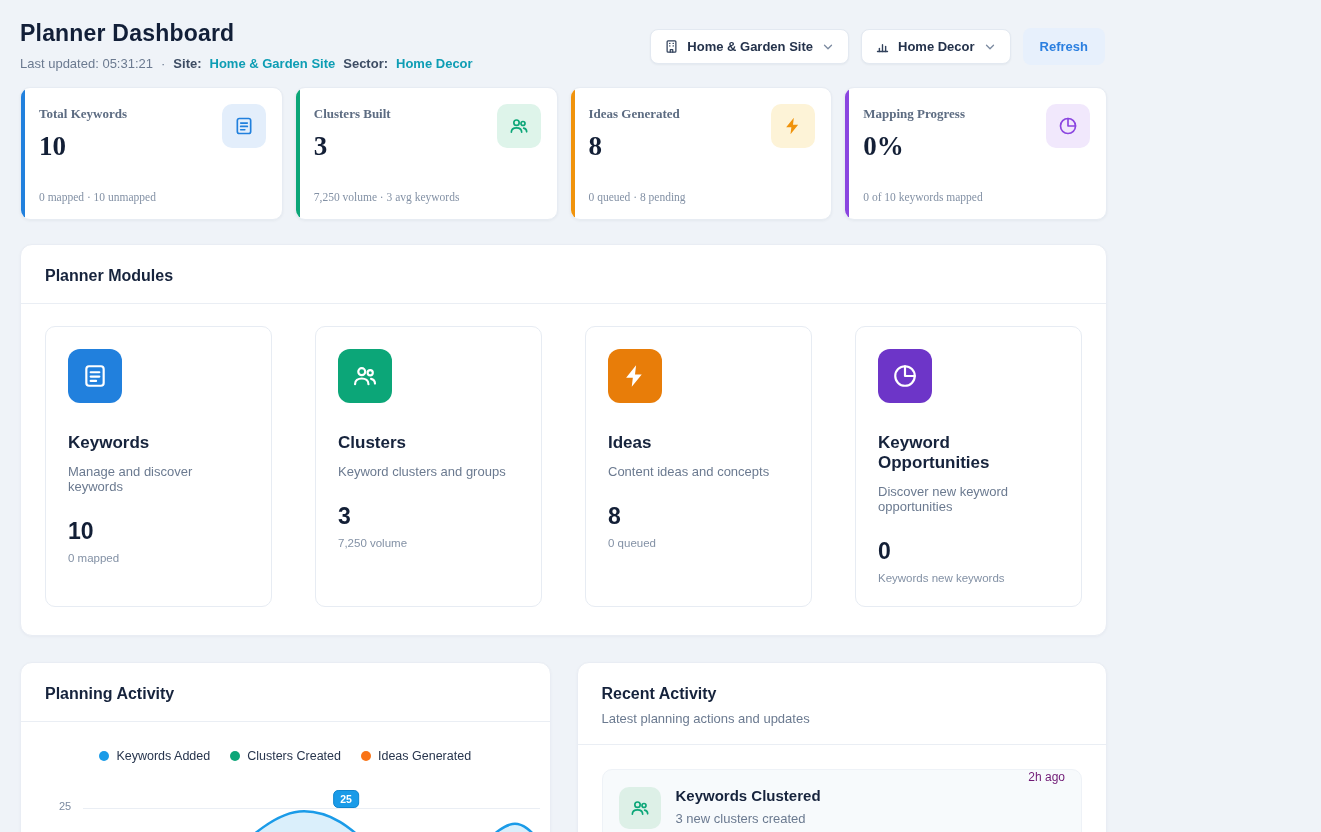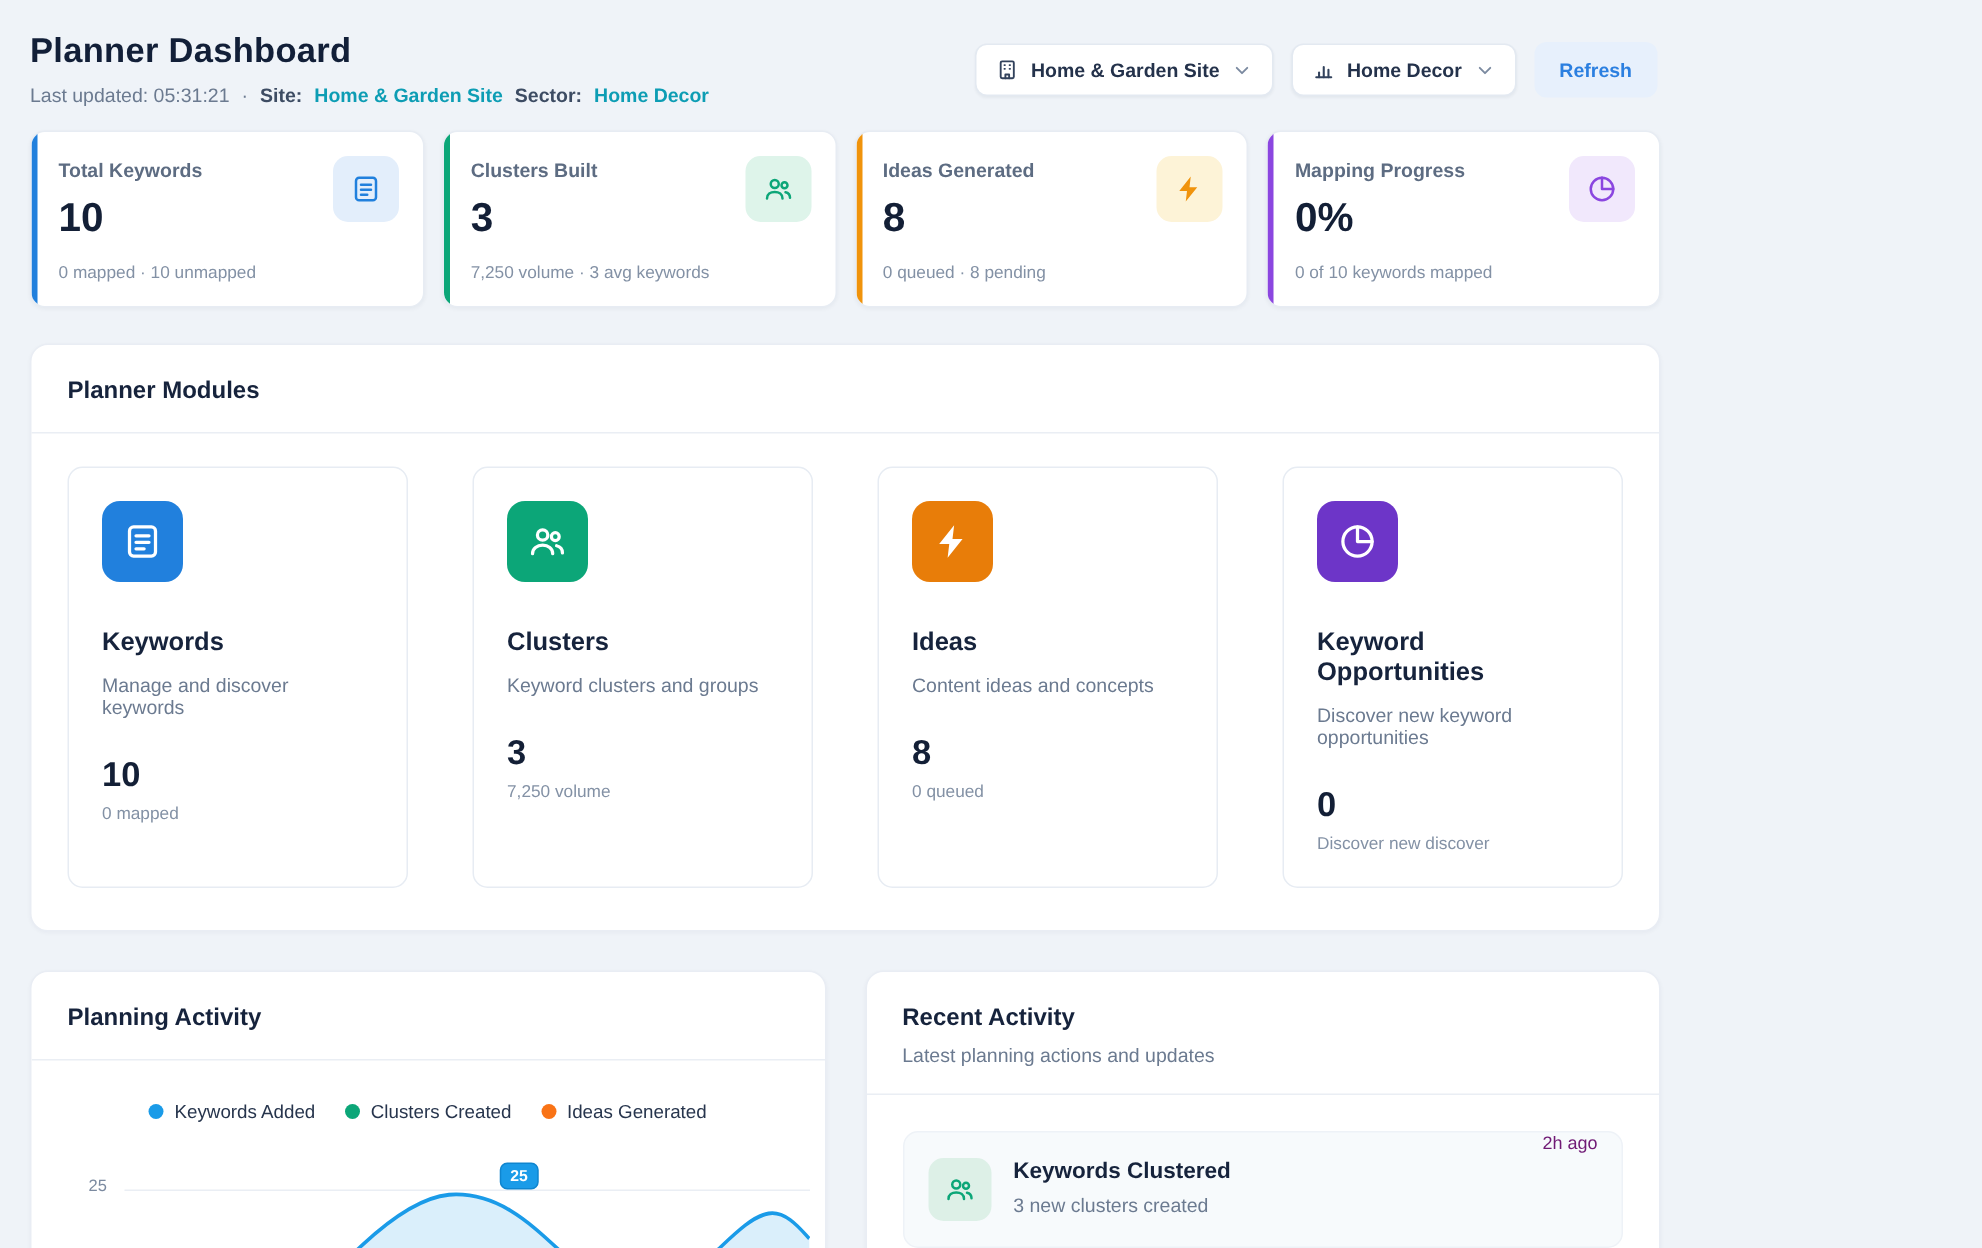--- a/index.html
+++ b/index.html
@@ -18,27 +18,27 @@
   .controls { display:flex; gap:12px; align-items:center; margin-top:8px; }
   .dd { display:flex; align-items:center; gap:8px; background:#fff; border:1px solid #e3e9f1;
         border-radius:8px; padding:9px 13px; font-size:13px; font-weight:600; color:#24324b;
         cursor:pointer; box-shadow:0 1px 2px rgba(16,34,64,.05); }
   .dd .ico { width:15px; height:15px; color:#32425c; display:block; }
   .dd .chev { width:14px; height:14px; color:#7b8aa0; display:block; }
   .btn-refresh { background:#e7f0fc; color:#2b7fe0; font-size:13px; font-weight:700;
         border:none; border-radius:8px; padding:11px 17px; cursor:pointer;
         font-family:inherit; }
   
-  .stats { display:grid; grid-template-columns:repeat(4,1fr); gap:12px; padding:0 20px; margin-top:16px; }
+  .stats { display:grid; grid-template-columns:repeat(4,1fr); gap:12px; padding:0 20px; margin-top:16px;font-family:Liberation Serif, serif; }
   .stat { position:relative; background:#fff; border:1px solid #e7ecf3; border-radius:10px;
           padding:18px 18px 16px; box-shadow:0 1px 3px rgba(16,34,64,.05); overflow:hidden; }
   .stat::before { content:""; position:absolute; left:0; top:0; bottom:0; width:4px; background:var(--ac); }
   .s-label { font-size:13px; color:#5d6c82; font-weight:600; }
   .s-value { font-size:27px; font-weight:800; color:#131f36; margin-top:9px; }
-  .s-cap { font-size:11.5px; color:#8391a5; margin-top:15px; }
+  .s-cap { font-size:11.5px; color:#8391a5; margin-top:29px; }
   .s-icon { position:absolute; top:16px; right:16px; width:44px; height:44px; border-radius:10px;
             display:flex; align-items:center; justify-content:center; }
   .s-icon svg { width:20px; height:20px; }
   .t-blue   { background:#e3eefb; color:#2180dd; }
   .t-green  { background:#def4ea; color:#0ca678; }
   .t-amber  { background:#fdf3d7; color:#f0930c; }
   .t-purple { background:#f1e8fc; color:#8b46e0; }
   
   .panel { background:#fff; border:1px solid #e9edf4; border-radius:12px; margin:24px 20px 0;
            box-shadow:0 1px 3px rgba(16,34,64,.04); }
@@ -238,21 +238,21 @@
       <div class="module">
         <div class="m-icon bg-purple">
           <svg viewBox="0 0 24 24" fill="none" stroke="currentColor" stroke-width="2" stroke-linecap="round" stroke-linejoin="round">
             <path d="M21 12A9 9 0 1 1 12 3"></path>
               <path d="M12 3a9 9 0 0 1 9 9h-9z"></path>
           </svg>
         </div>
         <div class="m-title">Keyword Opportunities</div>
         <div class="m-desc">Discover new keyword opportunities</div>
         <div class="m-value">0</div>
-        <div class="m-cap">Discover new discover</div>
+        <div class="m-cap">Keywords new keywords</div>
       </div>
     </div>
   </div>
 
   <div class="bottom">
 
     <div class="bcard">
       <div class="panel-head">
         <div class="panel-title">Planning Activity</div>
       </div>

